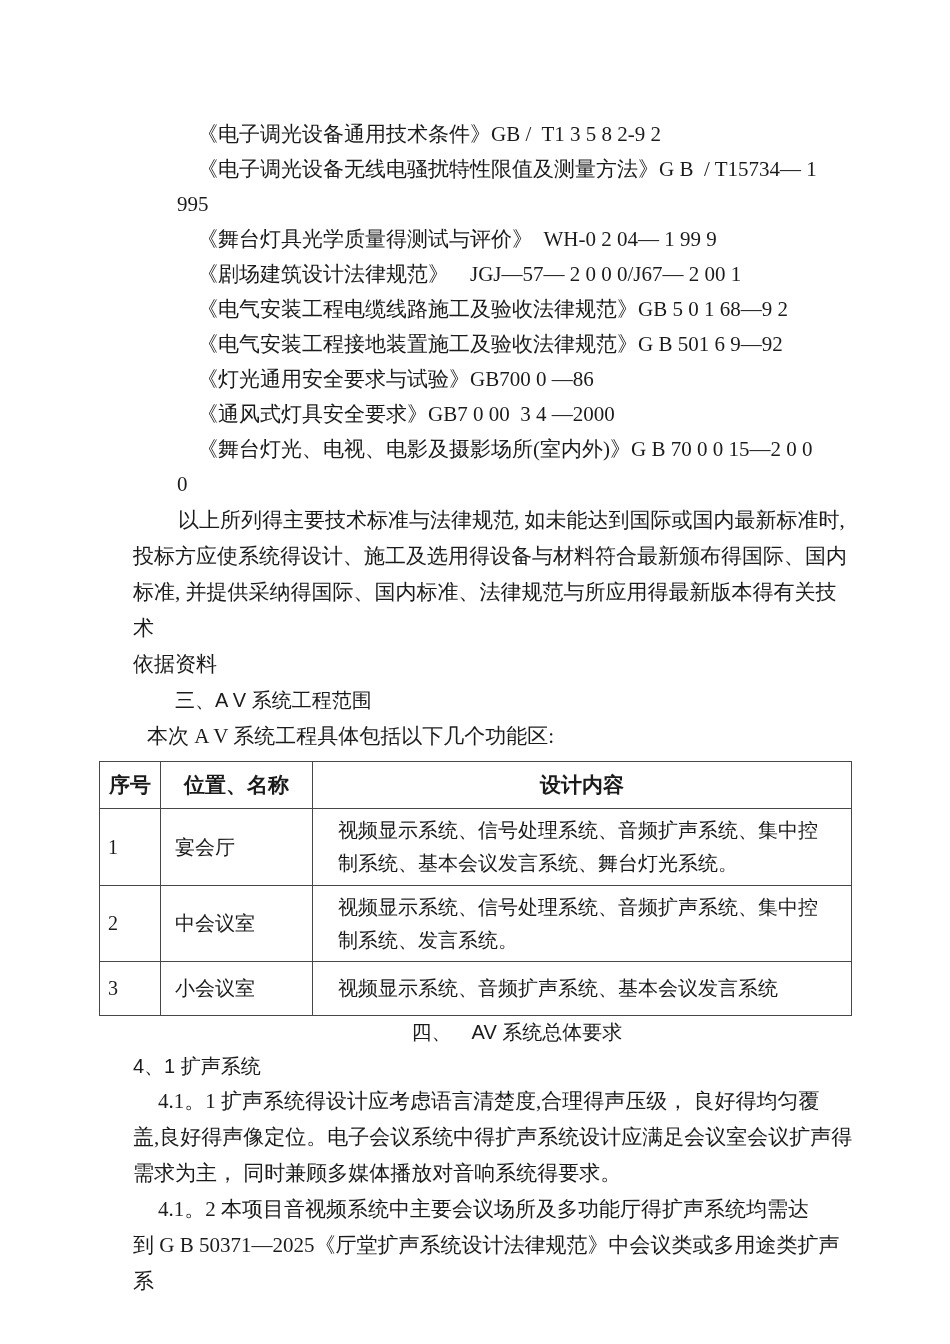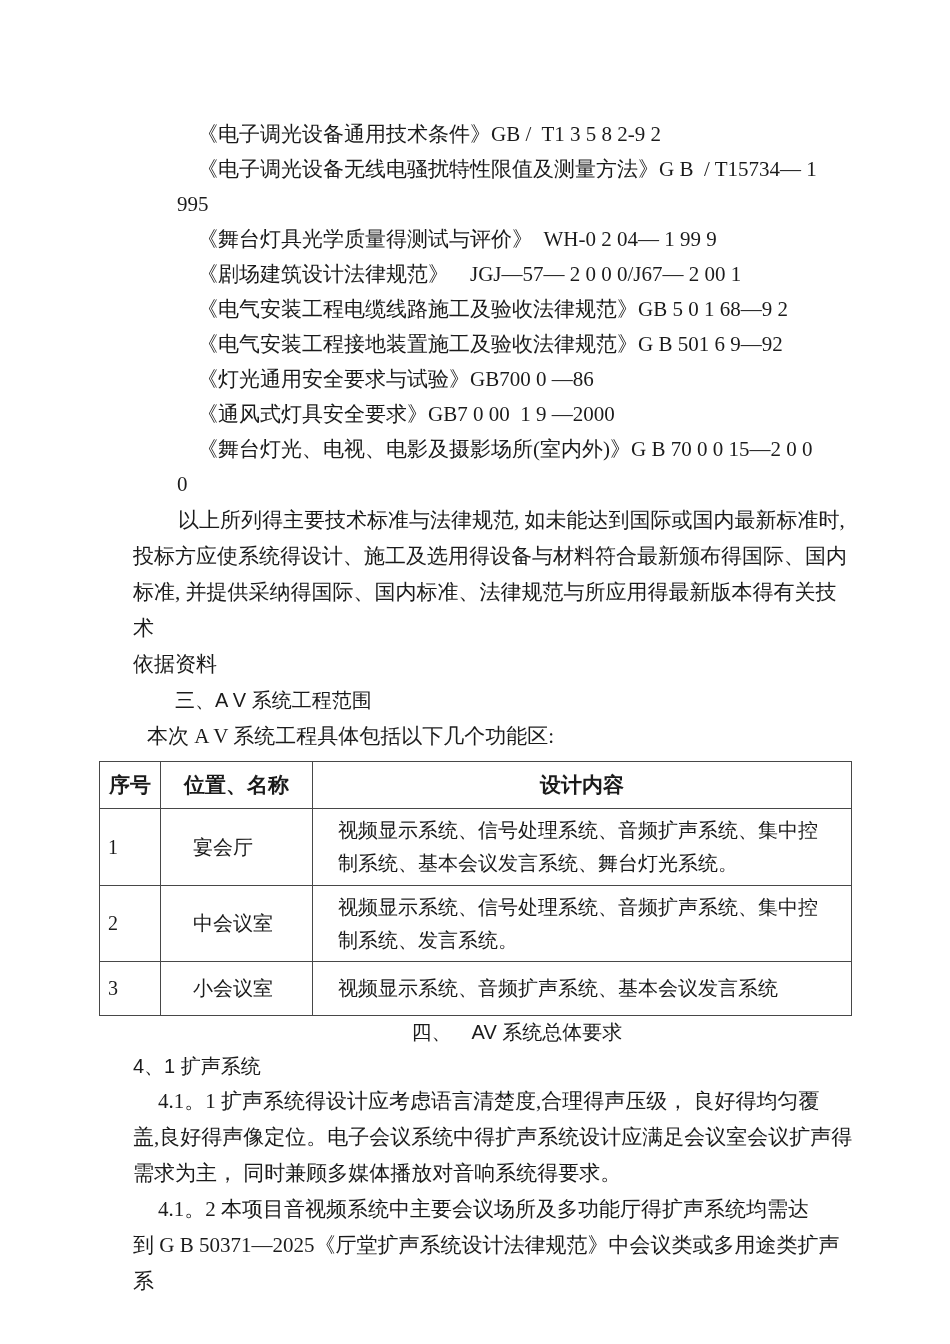--- a/index.html
+++ b/index.html
@@ -36,42 +36,42 @@
     width:752px; margin-left:-34px; margin-top:7px;
     font-size:20px;
   }
   table.scope th, table.scope td { border:1.5px solid #474747; }
   table.scope th {
     font-family:"Liberation Sans","DejaVu Sans",sans-serif;
     font-weight:bold; font-size:21px; text-align:center;
     height:44px; vertical-align:middle;
   }
   td.cell-num   { padding-left:8px;  vertical-align:middle; }
-  td.cell-label { padding-left:32px; vertical-align:middle; }
+  td.cell-label { padding-left:14px; vertical-align:middle; }
   td.cell-content { padding:3px 25px; line-height:33px; vertical-align:middle; }
   tr.r1 td { height:70px; }
   tr.r2 td { height:69px; }
   tr.r3 td { height:47px; }
 </style>
 </head>
 <body>
 
 <div class="page">
   <div class="content">
 
     <div class="std">
         <div class="line ind-item">《电子调光设备通用技术条件》GB /  T1 3 5 8 2-9 2</div>
         <div class="line ind-item">《电子调光设备无线电骚扰特性限值及测量方法》G B  / T15734— 1</div>
         <div class="line ind-cont">995</div>
         <div class="line ind-item">《舞台灯具光学质量得测试与评价》  WH-0 2 04— 1 99 9</div>
         <div class="line ind-item">《剧场建筑设计法律规范》    JGJ—57— 2 0 0 0/J67— 2 00 1</div>
         <div class="line ind-item">《电气安装工程电缆线路施工及验收法律规范》GB 5 0 1 68—9 2</div>
         <div class="line ind-item">《电气安装工程接地装置施工及验收法律规范》G B 501 6 9—92</div>
         <div class="line ind-item">《灯光通用安全要求与试验》GB700 0 —86</div>
-        <div class="line ind-item">《通风式灯具安全要求》GB7 0 00  1 9 —2000</div>
+        <div class="line ind-item">《通风式灯具安全要求》GB7 0 00  3 4 —2000</div>
         <div class="line ind-item">《舞台灯光、电视、电影及摄影场所(室内外)》G B 70 0 0 15—2 0 0</div>
         <div class="line ind-cont">0</div>
       </div>
 
     <div class="para">
         <div class="line first45">以上所列得主要技术标准与法律规范, 如未能达到国际或国内最新标准时,</div>
         <div class="line">投标方应使系统得设计、施工及选用得设备与材料符合最新颁布得国际、国内</div>
         <div class="line">标准, 并提供采纳得国际、国内标准、法律规范与所应用得最新版本得有关技术</div>
         <div class="line">依据资料</div>
       </div>

